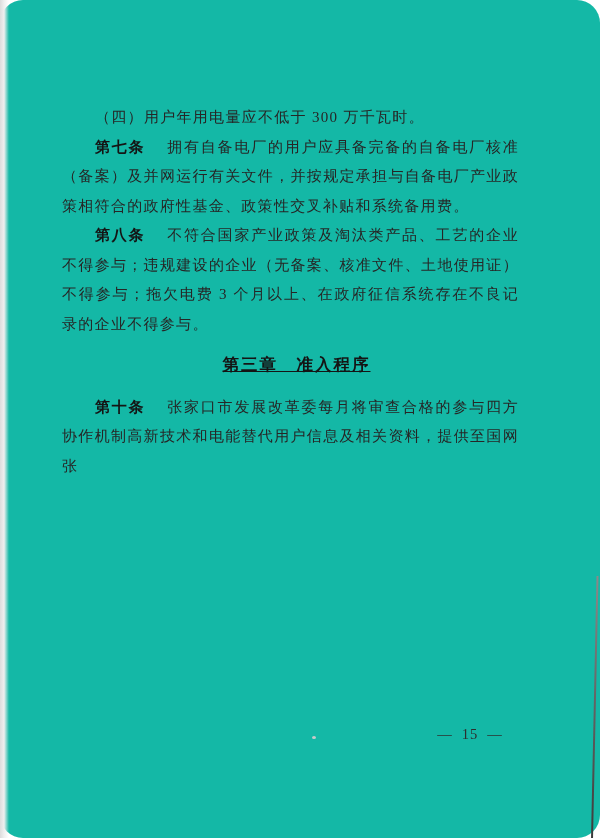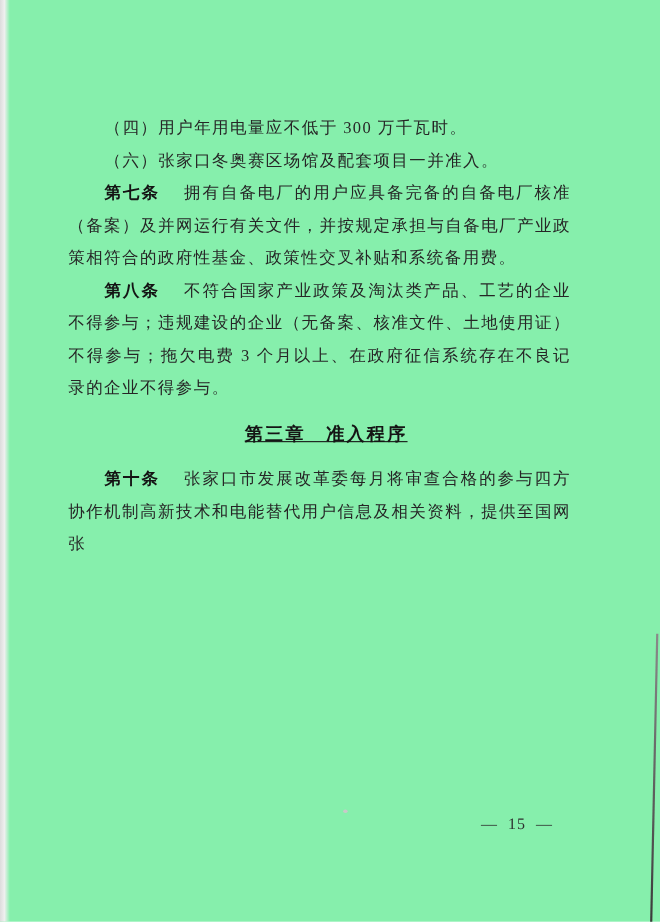--- a/index.html
+++ b/index.html
@@ -10,21 +10,22 @@
     width: 600px;
     height: 838px;
     background: #ffffff;
     position: relative;
     overflow: hidden;
     font-family: "Liberation Serif", "DejaVu Serif", serif;
   }
   .page {
     position: absolute;
     inset: 0;
-    background: #86efac;
+    background: #14b8a6;
+    border-radius: 23px;
   }
   
   .edge-left {
     position: absolute;
     left: 0; top: 0;
     width: 9px; height: 838px;
     background: linear-gradient(to right, #dcdcdc 0%, #efefef 45%, rgba(255,255,255,0) 100%);
   }
   
   .edge-right {
@@ -68,21 +69,21 @@
     font-weight: bold;
     color: #141414;
     text-align: center;
     text-indent: 12px;
     letter-spacing: 2px;
     line-height: 29.5px;
     text-decoration: underline;
   }
   .pagenum {
     position: absolute;
-    left: 430px; top: 742px;
+    left: 430px; top: 726px;
     width: 80px;
     color: #2e2e2e;
     font-size: 14.5px;
     letter-spacing: 1px;
     text-align: center;
     white-space: nowrap;
   }
   .pagenum .num { padding: 0 9px; }
 </style>
 </head>
@@ -90,21 +91,20 @@
 
 <div class="page">
 
   <div class="edge-left"></div>
 
   <div class="content">
 
     <p>（四）用户年用电量应不低于 300 万千瓦时。</p>
 
 
-    <p>（六）张家口冬奥赛区场馆及配套项目一并准入。</p>
 
     <p><span class="lead">第七条</span><span>拥有自备电厂的用户应具备完备的自备电厂核准（备案）及并网运行有关文件，并按规定承担与自备电厂产业政策相符合的政府性基金、政策性交叉补贴和系统备用费。</span></p>
 
     <p><span class="lead">第八条</span><span>不符合国家产业政策及淘汰类产品、工艺的企业不得参与；违规建设的企业（无备案、核准文件、土地使用证）不得参与；拖欠电费 3 个月以上、在政府征信系统存在不良记录的企业不得参与。</span></p>
 
     <div class="chapter">第三章　准入程序</div>
 
 
     <p><span class="lead">第十条</span><span>张家口市发展改革委每月将审查合格的参与四方协作机制高新技术和电能替代用户信息及相关资料，提供至国网张</span></p>
 

